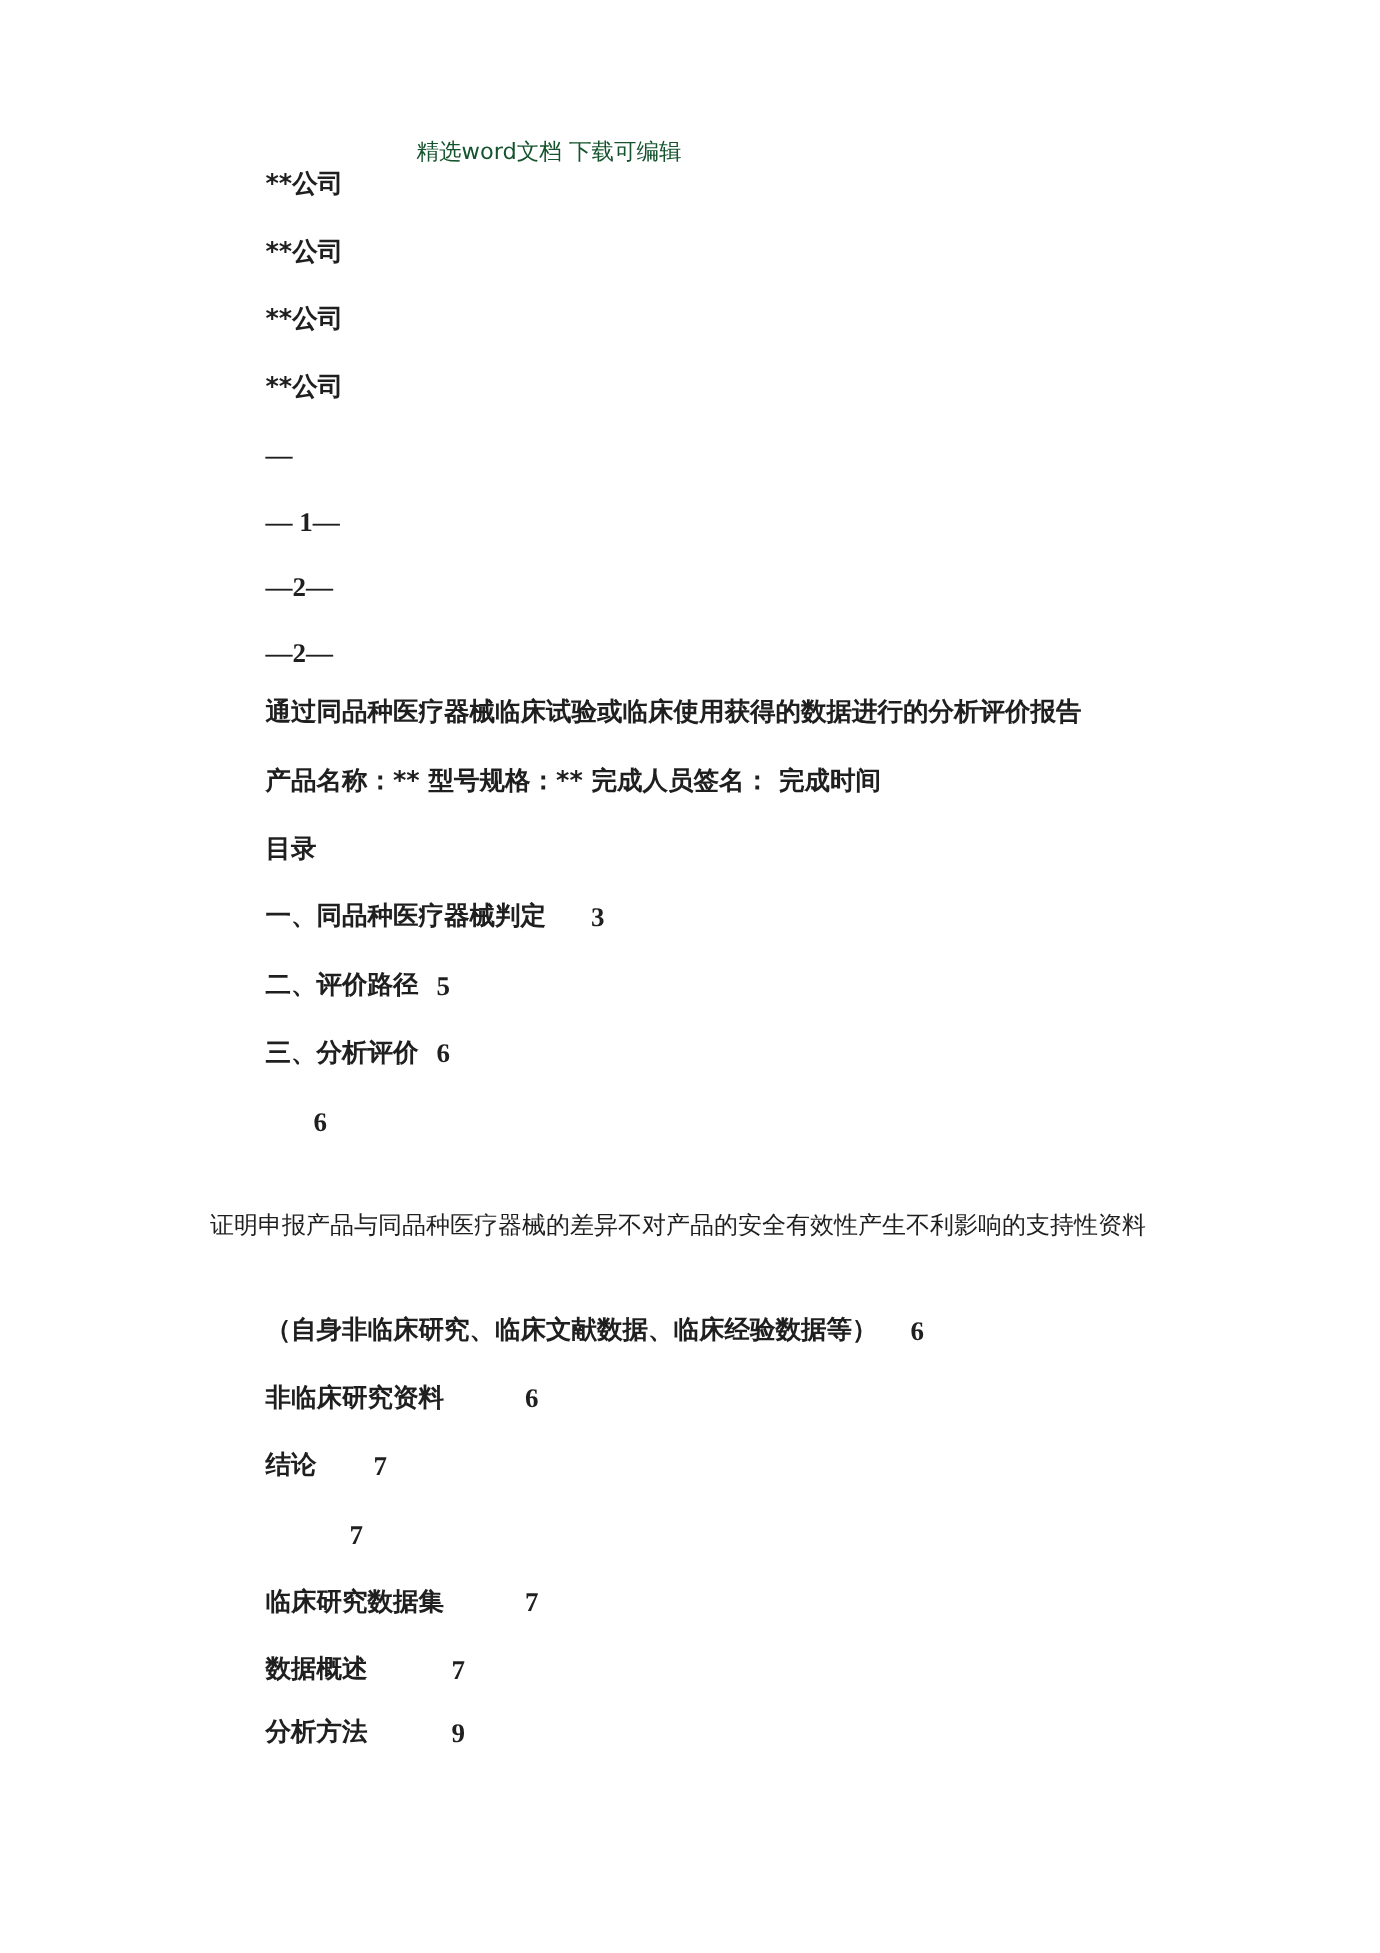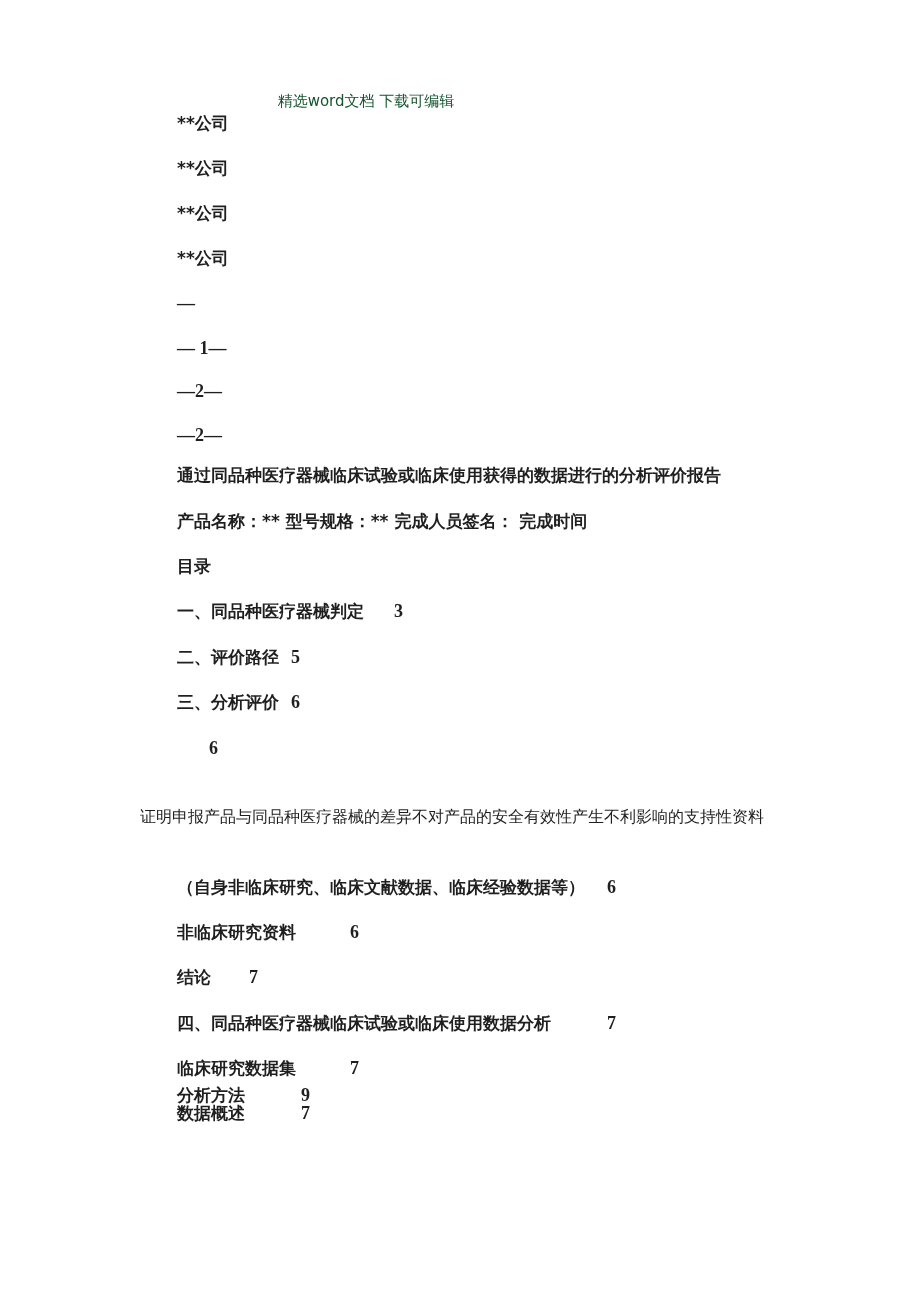--- a/index.html
+++ b/index.html
@@ -70,27 +70,26 @@
 </div>
 <div class="line toc-row" style="top:921px">
   <span>非临床研究资料</span>
   <span class="toc-page" style="margin-left:54px">6</span>
 </div>
 <div class="line toc-row" style="top:966px">
   <span>结论</span>
   <span class="toc-page" style="margin-left:38px">7</span>
 </div>
 <div class="line toc-row" style="top:1012px">
-  <span>四、同品种医疗器械临床试验或临床使用数据分析</span>
   <span class="toc-page" style="margin-left:56px">7</span>
 </div>
 <div class="line toc-row" style="top:1057px">
   <span>临床研究数据集</span>
   <span class="toc-page" style="margin-left:54px">7</span>
 </div>
 <div class="line toc-row" style="top:1102px">
   <span>数据概述</span>
   <span class="toc-page" style="margin-left:56px">7</span>
 </div>
-<div class="line toc-row" style="top:1084px">
+<div class="line toc-row" style="top:1144px">
   <span>分析方法</span>
   <span class="toc-page" style="margin-left:56px">9</span>
 </div>
 
 </body></html>

